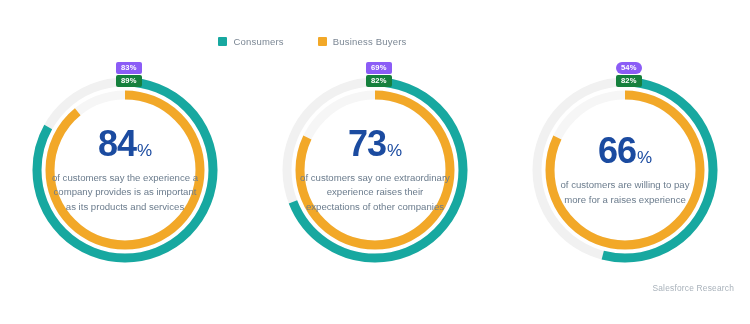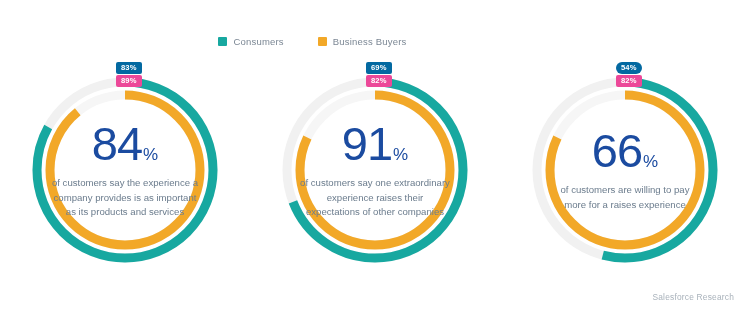--- a/index.html
+++ b/index.html
@@ -33,40 +33,40 @@
   
   .center{
     position:absolute;left:0;top:0;width:222px;height:228px;
     display:flex;flex-direction:column;align-items:center;justify-content:center;
     pointer-events:none;
   }
   .big{
     display:flex;align-items:baseline;justify-content:center;
     color:#1b4ba0;line-height:1;margin-bottom:9px;
   }
-  .big .num{font-size:47px;font-weight:normal;letter-spacing:-1px;}
+  .big .num{font-size:36px;font-weight:bold;letter-spacing:-1px;}
   .big .pct{font-size:17px;font-weight:normal;margin-left:1px;}
   .blurb{
     font-size:9.6px;line-height:1.52;color:#6b7c8d;
     text-align:center;max-width:150px;
   }
 
   
   .chip{
     position:absolute;
     font-size:7.6px;font-weight:bold;color:#ffffff;
     padding:1px 5px 1px 5px;border-radius:2px;
     letter-spacing:.1px;line-height:1.35;white-space:nowrap;
   }
-  .chip.teal{background:#0369a1;}
-  .chip.orange{background:#ec4899;}
+  .chip.teal{background:#8b5cf6;}
+  .chip.orange{background:#15803d;}
 
   
   .footer{
-    position:absolute;right:16px;bottom:22px;
+    position:absolute;right:16px;bottom:31px;
     font-size:8.4px;color:#a9b2bb;letter-spacing:.2px;
   }
 </style>
 </head>
 <body>
 
 <div id="stage">
 
   <div class="legend">
     <div class="legend-item">
@@ -107,21 +107,21 @@
           <circle r="88" fill="none" stroke="#f1f1f1" stroke-width="9"></circle>
           <circle r="75" fill="none" stroke="#f6f6f6" stroke-width="9"></circle>
           <circle class="arc-outer" r="88" fill="none" stroke="#17a8a0" stroke-width="9" transform="rotate(-90)" stroke-dasharray="381.51501185194445 552.9203070318035"></circle>
           <circle class="arc-inner" r="75" fill="none" stroke="#f2a828" stroke-width="9" transform="rotate(-90)" stroke-dasharray="386.4158963915445 471.23889803846896"></circle>
         </g>
       </svg>
       <div class="chip teal" style="left:102px;top:6px;text-align:right;">69%</div>
       <div class="chip orange" style="left:102px;top:19px;">82%</div>
       <div class="center">
         <div class="big">
-          <span class="num">91</span>
+          <span class="num">73</span>
           <span class="pct">%</span>
         </div>
         <div class="blurb">of customers say one extraordinary experience raises their expectations of other companies</div>
       </div>
     </div>
 
     <div class="chart">
       <svg width="222" height="228" viewBox="0 0 222 228">
         <g transform="translate(111,114)">
           <circle r="88" fill="none" stroke="#f1f1f1" stroke-width="9"></circle>

